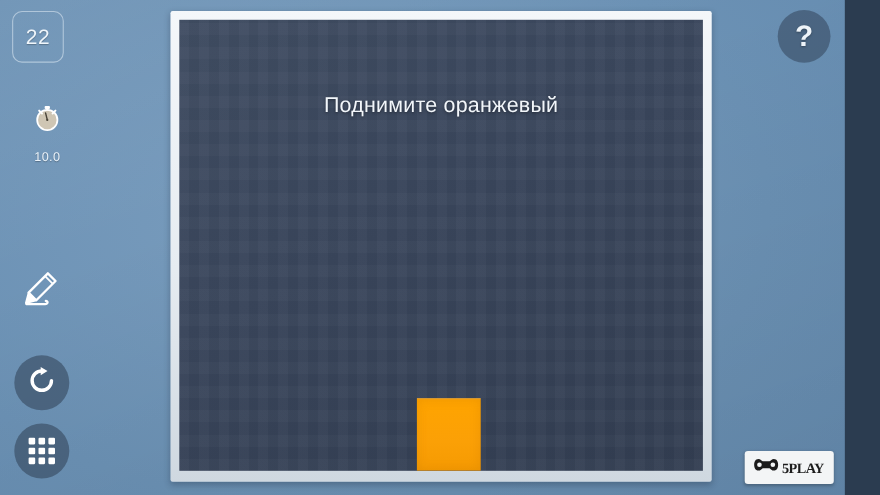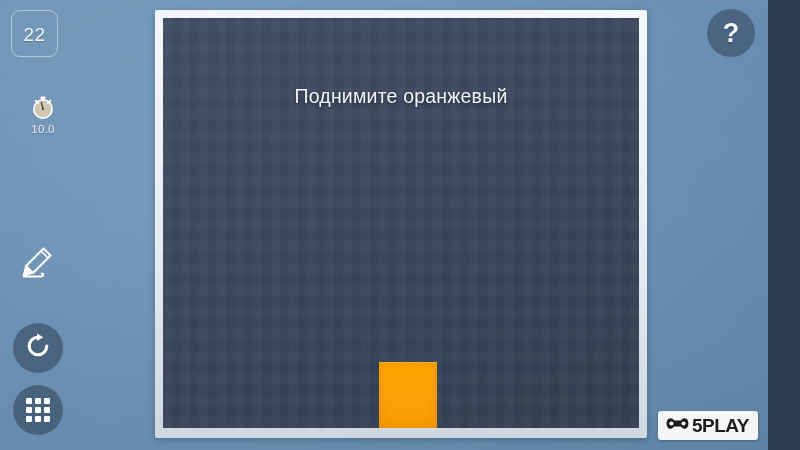--- a/index.html
+++ b/index.html
@@ -54,21 +54,21 @@
     position: absolute;
     left: 0;
     width: 86px;
     text-align: center;
   }
   .stat-timer { top: 92px; }
   .stat-shapes { top: 152px; }
   .stat-value {
     color: #eaf2f9;
     font-size: 11.5px;
-    margin-top: 1px;
+    margin-top: 15px;
     letter-spacing: 0.3px;
     text-shadow: 0 1px 1px rgba(0,0,0,0.28);
   }
   .stat-icon {
     height: 30px;
     display: flex;
     align-items: center;
     justify-content: center;
   }
 
@@ -175,24 +175,25 @@
     border-radius: 3px;
     padding: 5px 9px 5px 8px;
     display: flex;
     align-items: center;
     gap: 3px;
     z-index: 6;
     box-shadow: 0 1px 3px rgba(0,0,0,0.25);
   }
   .play-watermark .pw-text {
     color: #1c1c1c;
-    font-size: 19px;
+    font-size: 13px;
     font-weight: bold;
     letter-spacing: -0.5px;
     line-height: 19px;
+    font-family: Liberation Serif, serif;
   }
 </style>
 </head>
 <body>
 
 <div id="app">
 
   <div class="sidebar">
 
     <div class="level-badge">22</div>

